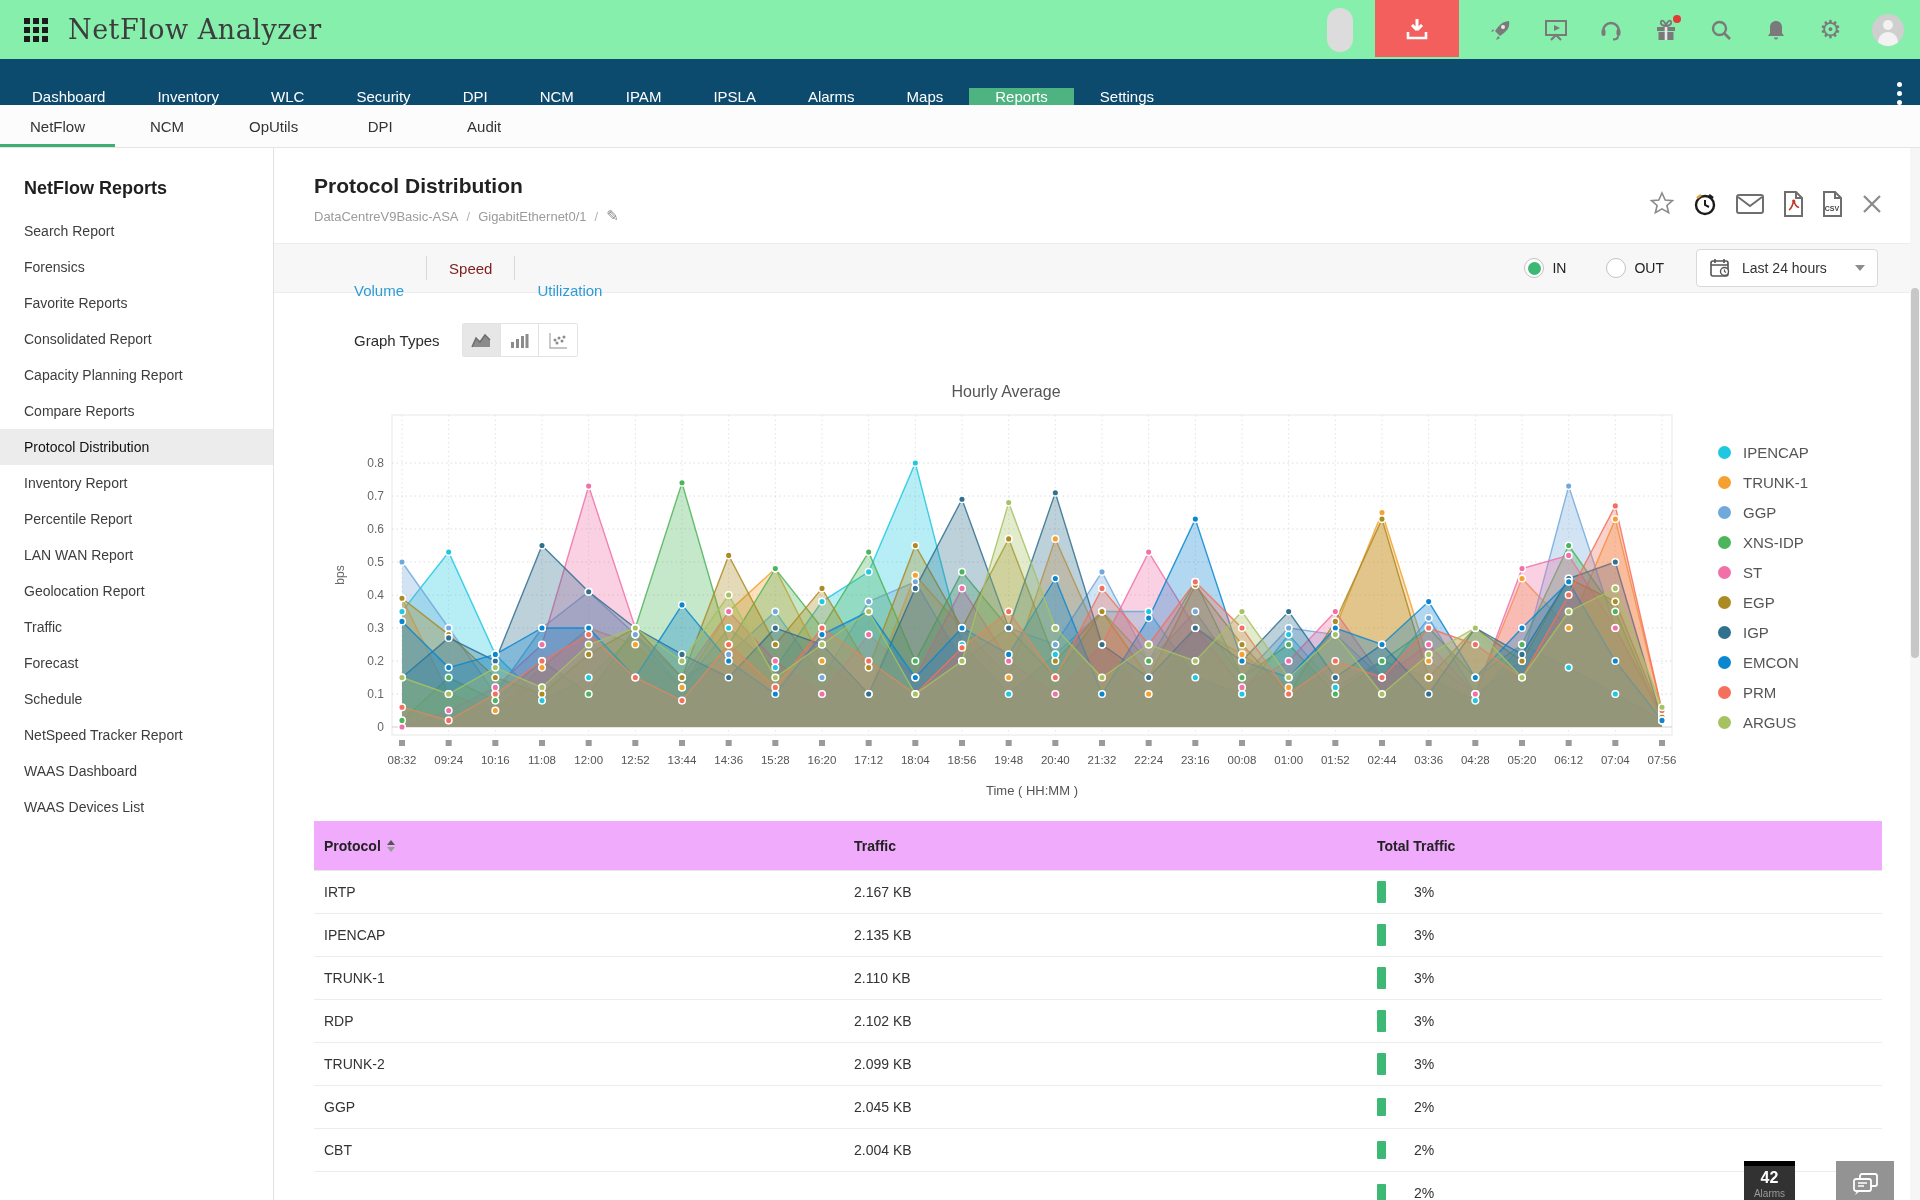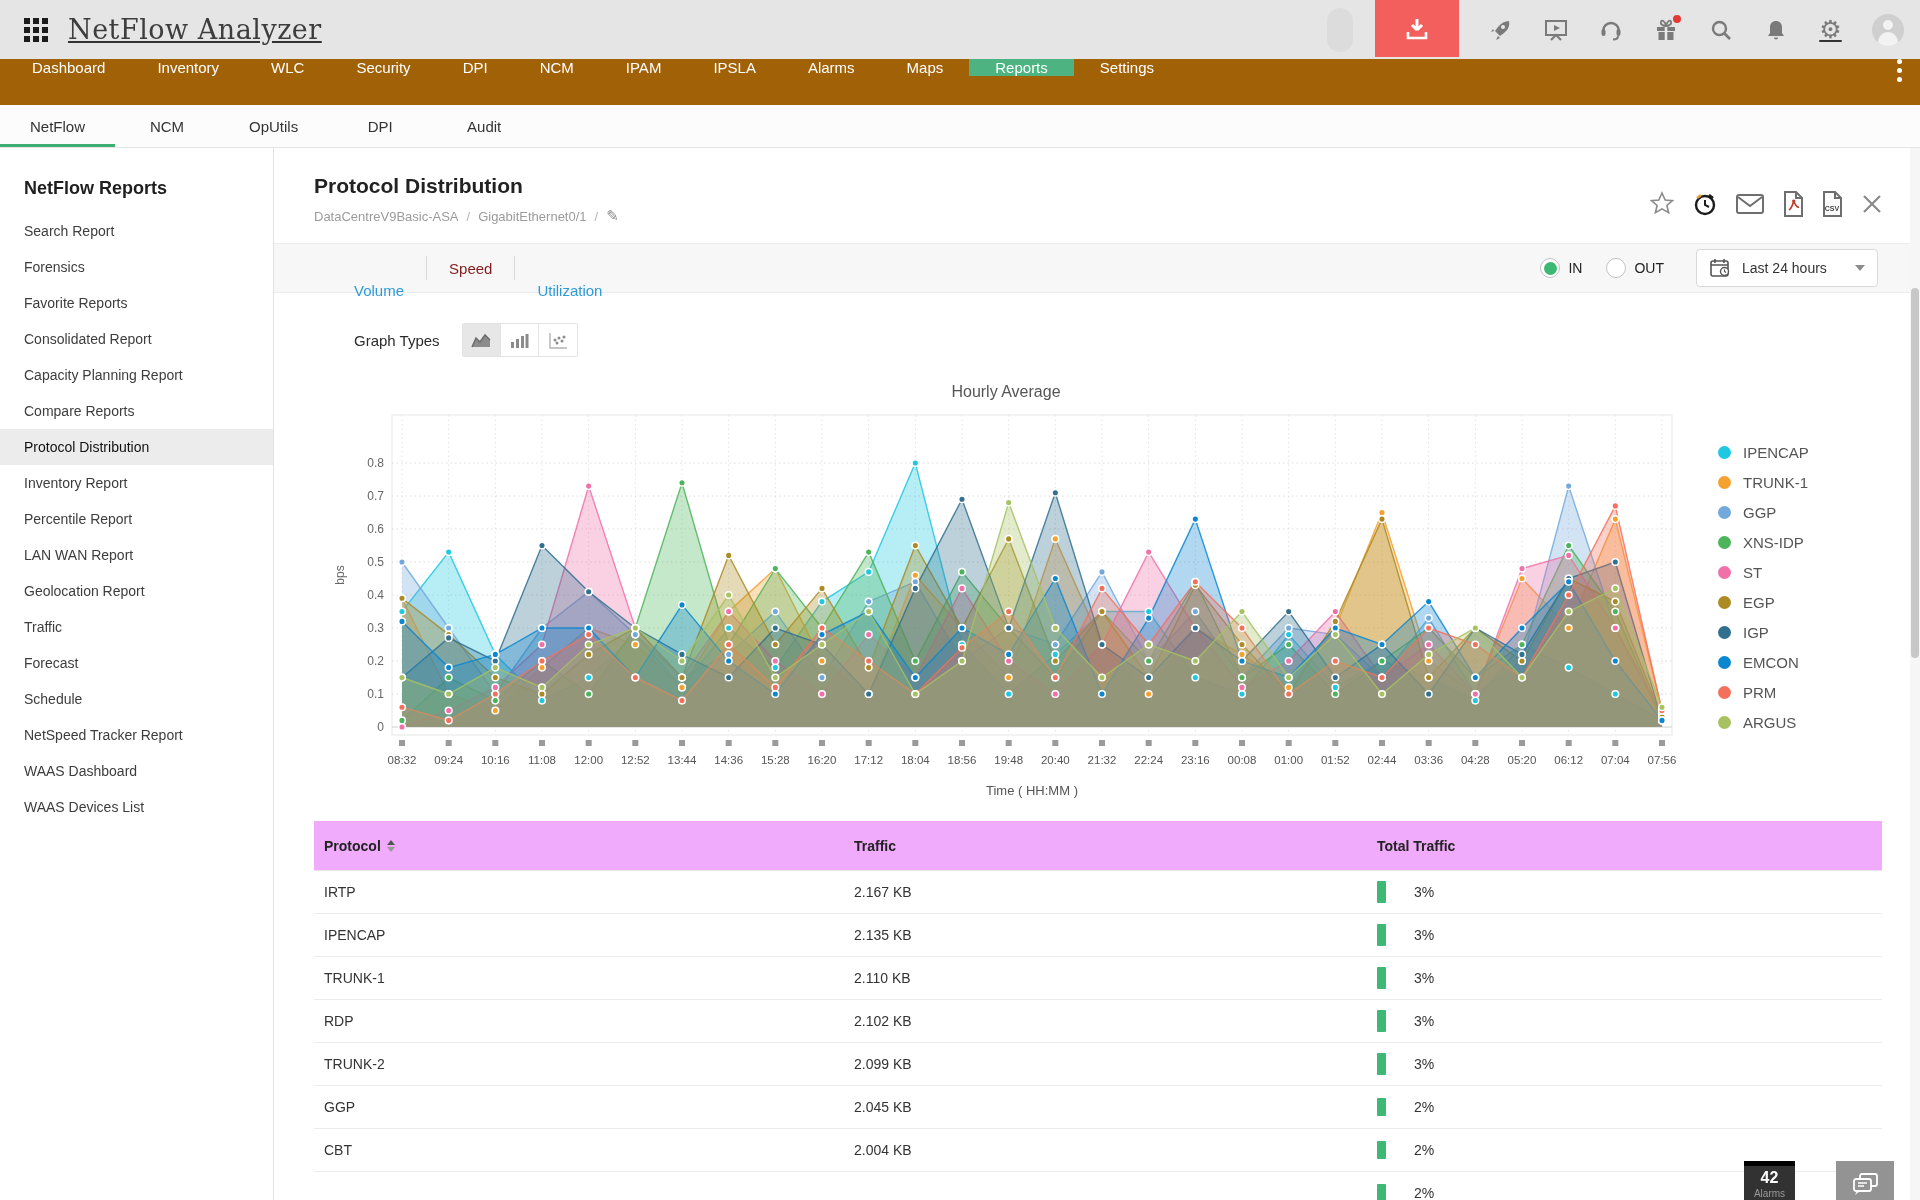--- a/index.html
+++ b/index.html
@@ -1,36 +1,36 @@
 <!DOCTYPE html>
 <html><head>
 <meta charset="utf-8">
 <style>
   * { margin:0; padding:0; box-sizing:border-box; }
   html,body { width:1920px; height:1200px; overflow:hidden; background:#fff;
     font-family:"Liberation Sans", sans-serif; color:#333; }
 
   
-  .topbar { height:59px; background:#e5e5e5; display:flex; align-items:center; padding-left:24px; position:relative;text-decoration:underline; }
+  .topbar { height:59px; background:#86efac; display:flex; align-items:center; padding-left:24px; position:relative; }
   .grid-icon { display:grid; grid-template-columns:repeat(3,6px); grid-gap:3px; cursor:pointer; }
   .grid-icon span { width:6px; height:6px; background:#1c1c1c; }
   .brand { font-family:"DejaVu Serif", serif; font-size:27px; color:#3d3d3d; margin-left:20px; letter-spacing:.5px; }
   .topbar-right { margin-left:auto; display:flex; align-items:center; height:100%; }
   .pill { width:26px; height:44px; border-radius:13px; background:#dcdcdc; margin-right:22px; }
   .dl-btn { width:84px; height:57px; background:#f25f5d; display:flex; align-items:center; justify-content:center; cursor:pointer; align-self:flex-start; }
   .tb-ico { width:27px; height:27px; margin-left:28px; cursor:pointer; display:flex; align-items:center; justify-content:center; position:relative; }
   .tb-ico svg { display:block; }
   .gear-glyph { font-size:25px; color:#7a7a7a; line-height:1; }
   .gift-dot { position:absolute; top:-1px; right:-2px; width:8px; height:8px; border-radius:50%; background:#e53935; }
   .avatar { width:32px; height:32px; border-radius:50%; background:#cfcfcf; margin:0 16px 0 28px; position:relative; overflow:hidden; cursor:pointer; }
   .avatar .head { position:absolute; top:6px; left:11px; width:10px; height:10px; border-radius:50%; background:#f2f2f2; }
   .avatar .body { position:absolute; top:18px; left:6px; width:20px; height:14px; border-radius:10px 10px 0 0; background:#f2f2f2; }
 
   
-  .main-nav { height:46px; background:#a16207; display:flex; align-items:flex-start; padding-left:6px; }
+  .main-nav { height:46px; background:#0c4a6e; display:flex; align-items:flex-end; padding-left:6px; }
   .nav-item { display:flex; align-items:center; padding:0 26px; color:#fff; font-size:15px; cursor:pointer; white-space:nowrap; }
   .nav-item.active { background:#4db381; }
   .nav-dots { margin-left:auto; display:flex; flex-direction:column; justify-content:center; gap:4px; padding:0 18px; cursor:pointer; }
   .nav-dots i { width:5px; height:5px; border-radius:50%; background:#fff; }
 
   
   .subnav { height:43px; background:#fcfcfc; border-bottom:1px solid #e4e4e4; display:flex; }
   .subnav-item { position:relative; display:flex; align-items:center; justify-content:center; padding:0 30px; min-width:104px; font-size:15px; color:#333; cursor:pointer; }
   .subnav-item.active::after { content:""; position:absolute; left:0; right:0; bottom:0; height:3px; background:#3fae72; }
 
@@ -51,21 +51,21 @@
   .pencil { color:#8a8a8a; font-size:15px; cursor:pointer; }
   .report-actions { margin-left:auto; display:flex; align-items:center; gap:17px; margin-top:8px; margin-right:-4px; }
   .act-ico { cursor:pointer; display:flex; }
 
   
   .filter-strip { margin-top:18px; height:50px; background:#f7f7f7; border-top:1px solid #ededed; border-bottom:1px solid #ededed; display:flex; align-items:center; padding:0 42px 0 58px; }
   .rtab { font-size:15px; padding:4px 22px; cursor:pointer; }
   .rtab.link { color:#2e9bd6;margin-top:44px; }
   .rtab.current { color:#7f1d1d; }
   .rtab-sep { width:1px; height:24px; background:#d9d9d9; }
-  .direction { margin-left:auto; display:flex; align-items:center; gap:24px; }
+  .direction { margin-left:auto; display:flex; align-items:center; gap:40px; }
   .radio-row { display:flex; align-items:center; gap:8px; cursor:pointer; }
   .radio { width:20px; height:20px; border-radius:50%; border:1px solid #c2c2c2; background:#fff; display:flex; align-items:center; justify-content:center; }
   .radio .dot { width:13px; height:13px; border-radius:50%; background:#3cb874; }
   .radio-label { font-size:14px; color:#222; }
   .range-box { margin-left:32px; width:182px; height:38px; background:#fff; border:1px solid #d9d9d9; border-radius:4px; display:flex; align-items:center; padding:0 12px; gap:11px; cursor:pointer; }
   .range-text { font-size:14px; color:#333; flex:1; }
   .caret { width:0; height:0; border-left:5px solid transparent; border-right:5px solid transparent; border-top:6px solid #8d8d8d; }
 
   
   .graph-types { display:flex; align-items:center; margin:30px 0 0 80px; }

